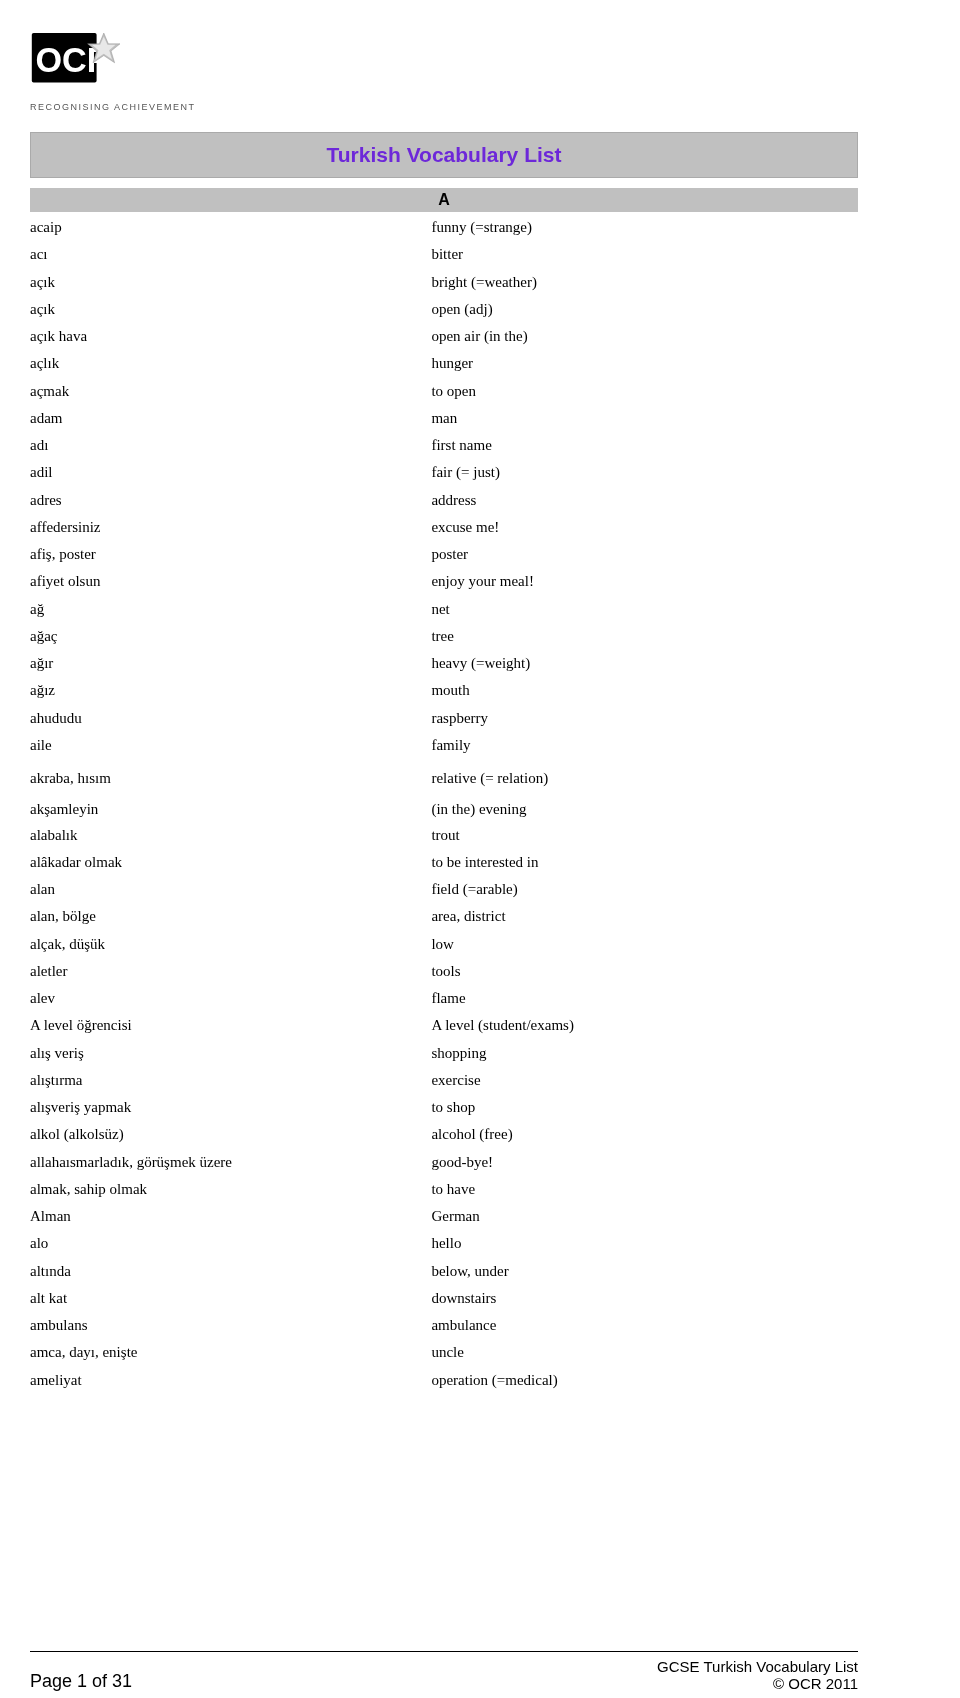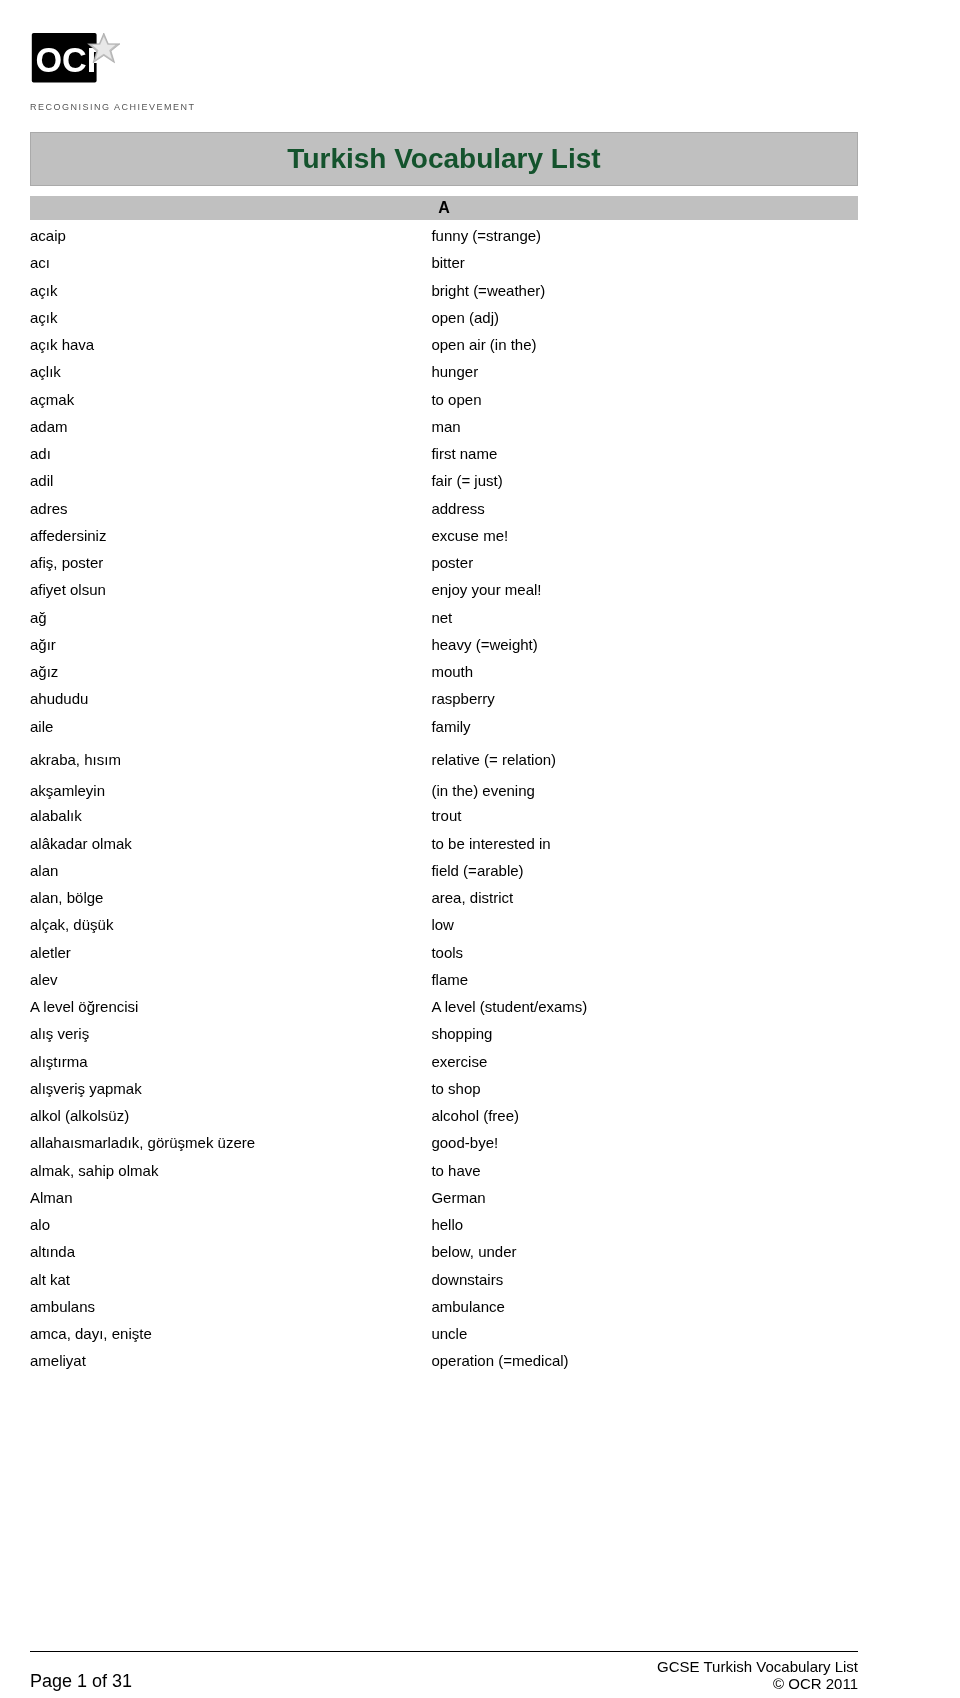--- a/index.html
+++ b/index.html
@@ -53,23 +53,23 @@
     
     .title-bar {
       background: #c0c0c0;
       text-align: center;
       padding: 10px 0;
       margin: 10px 30px;
       border: 1px solid #aaa;
     }
 
     .title-bar h1 {
-      font-size: 28px;
+      font-size: 21px;
       font-weight: bold;
-      color: #14532d;
+      color: #6d28d9;
     }
 
     
     .content-area {
       padding: 0 30px;
       margin-top: 10px;
     }
 
     
     .section-header {
@@ -78,20 +78,21 @@
       font-weight: bold;
       font-size: 16px;
       padding: 3px 0;
       margin-bottom: 2px;
     }
 
     
     .vocab-table {
       width: 100%;
       border-collapse: collapse;
+      font-family: Liberation Serif, serif;
     }
 
     .vocab-table td {
       padding: 2px 4px;
       vertical-align: top;
       font-size: 15px;
       line-height: 1.55;
     }
 
     .vocab-table td.turkish {
@@ -218,20 +219,24 @@
           </tr>
           <tr>
             <td class="turkish">afiyet olsun</td>
             <td class="english">enjoy your meal!</td>
           </tr>
           <tr>
             <td class="turkish">ağ</td>
             <td class="english">net</td>
           </tr>
           <tr>
+            <td class="turkish">ağaç</td>
+            <td class="english">tree</td>
+          </tr>
+          <tr>
             <td class="turkish">ağır</td>
             <td class="english">heavy (=weight)</td>
           </tr>
           <tr>
             <td class="turkish">ağız</td>
             <td class="english">mouth</td>
           </tr>
           <tr>
             <td class="turkish">ahududu</td>
             <td class="english">raspberry</td>

